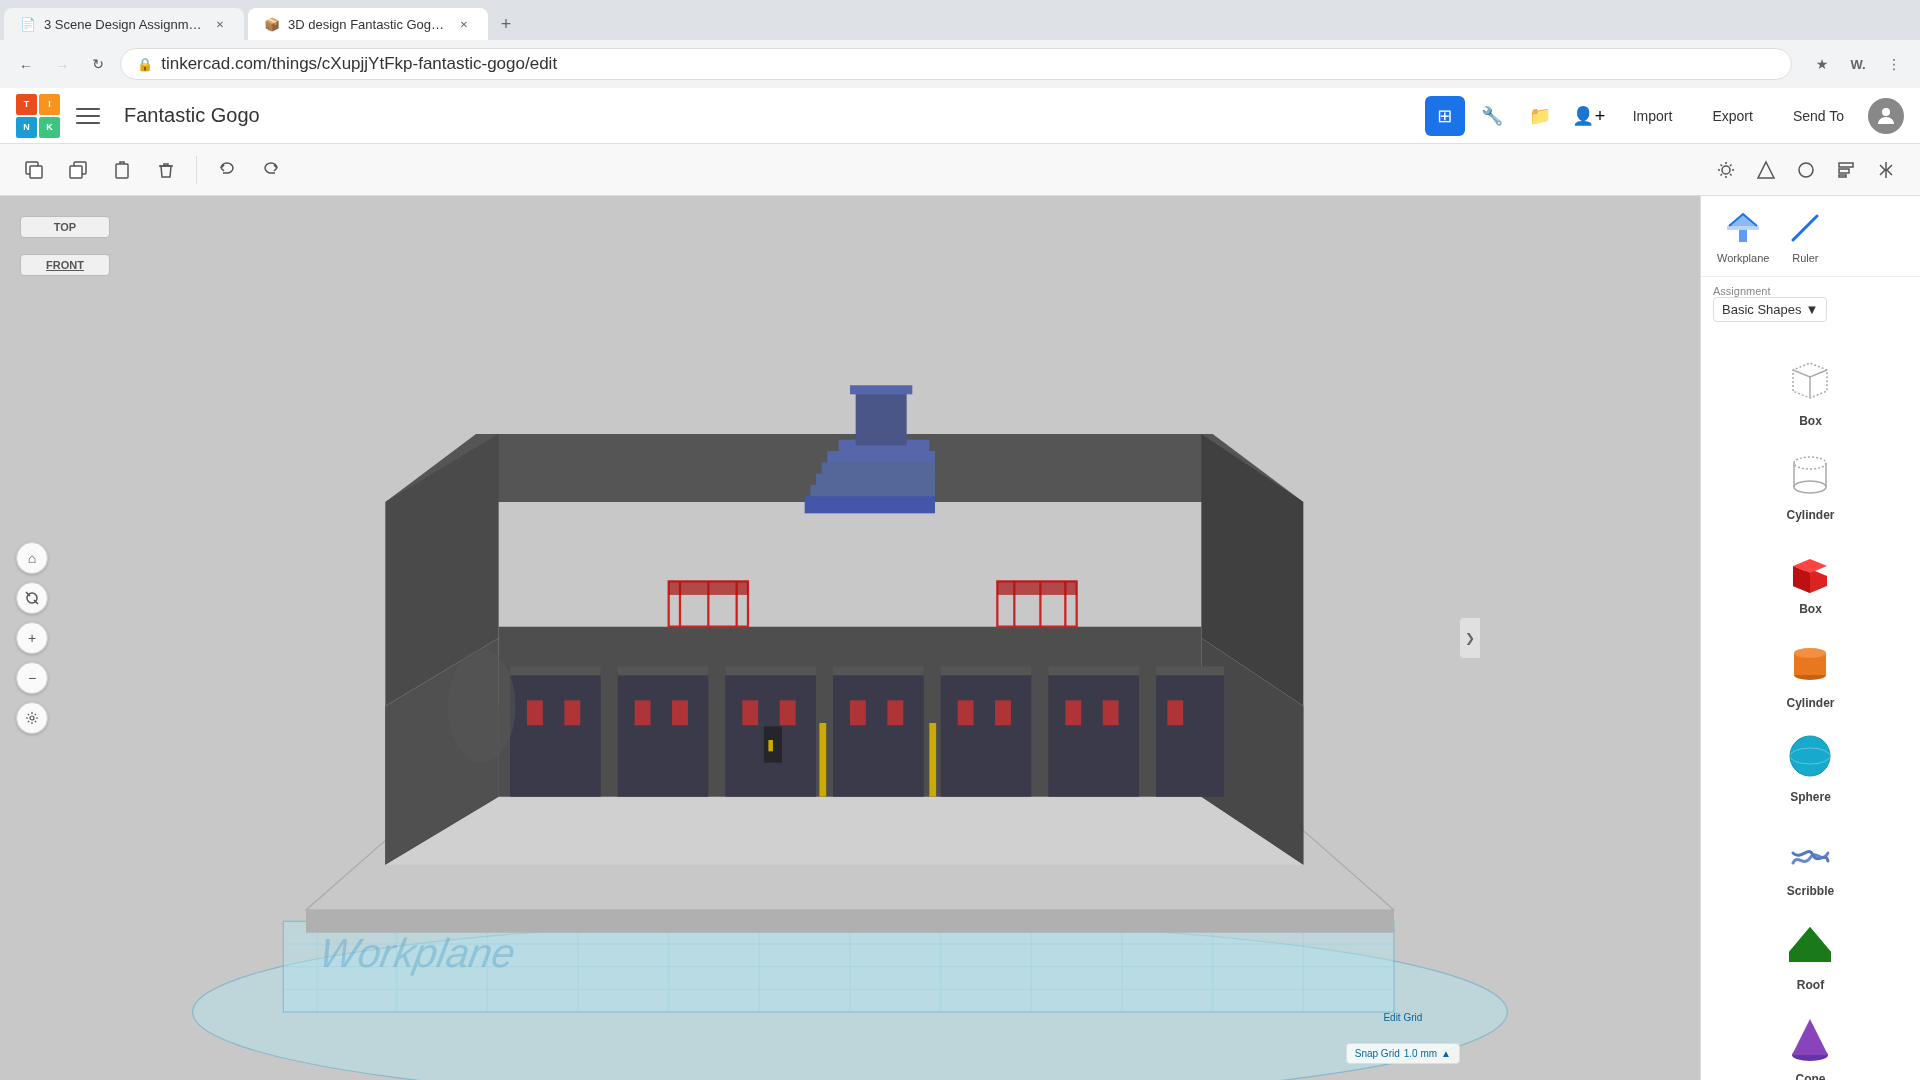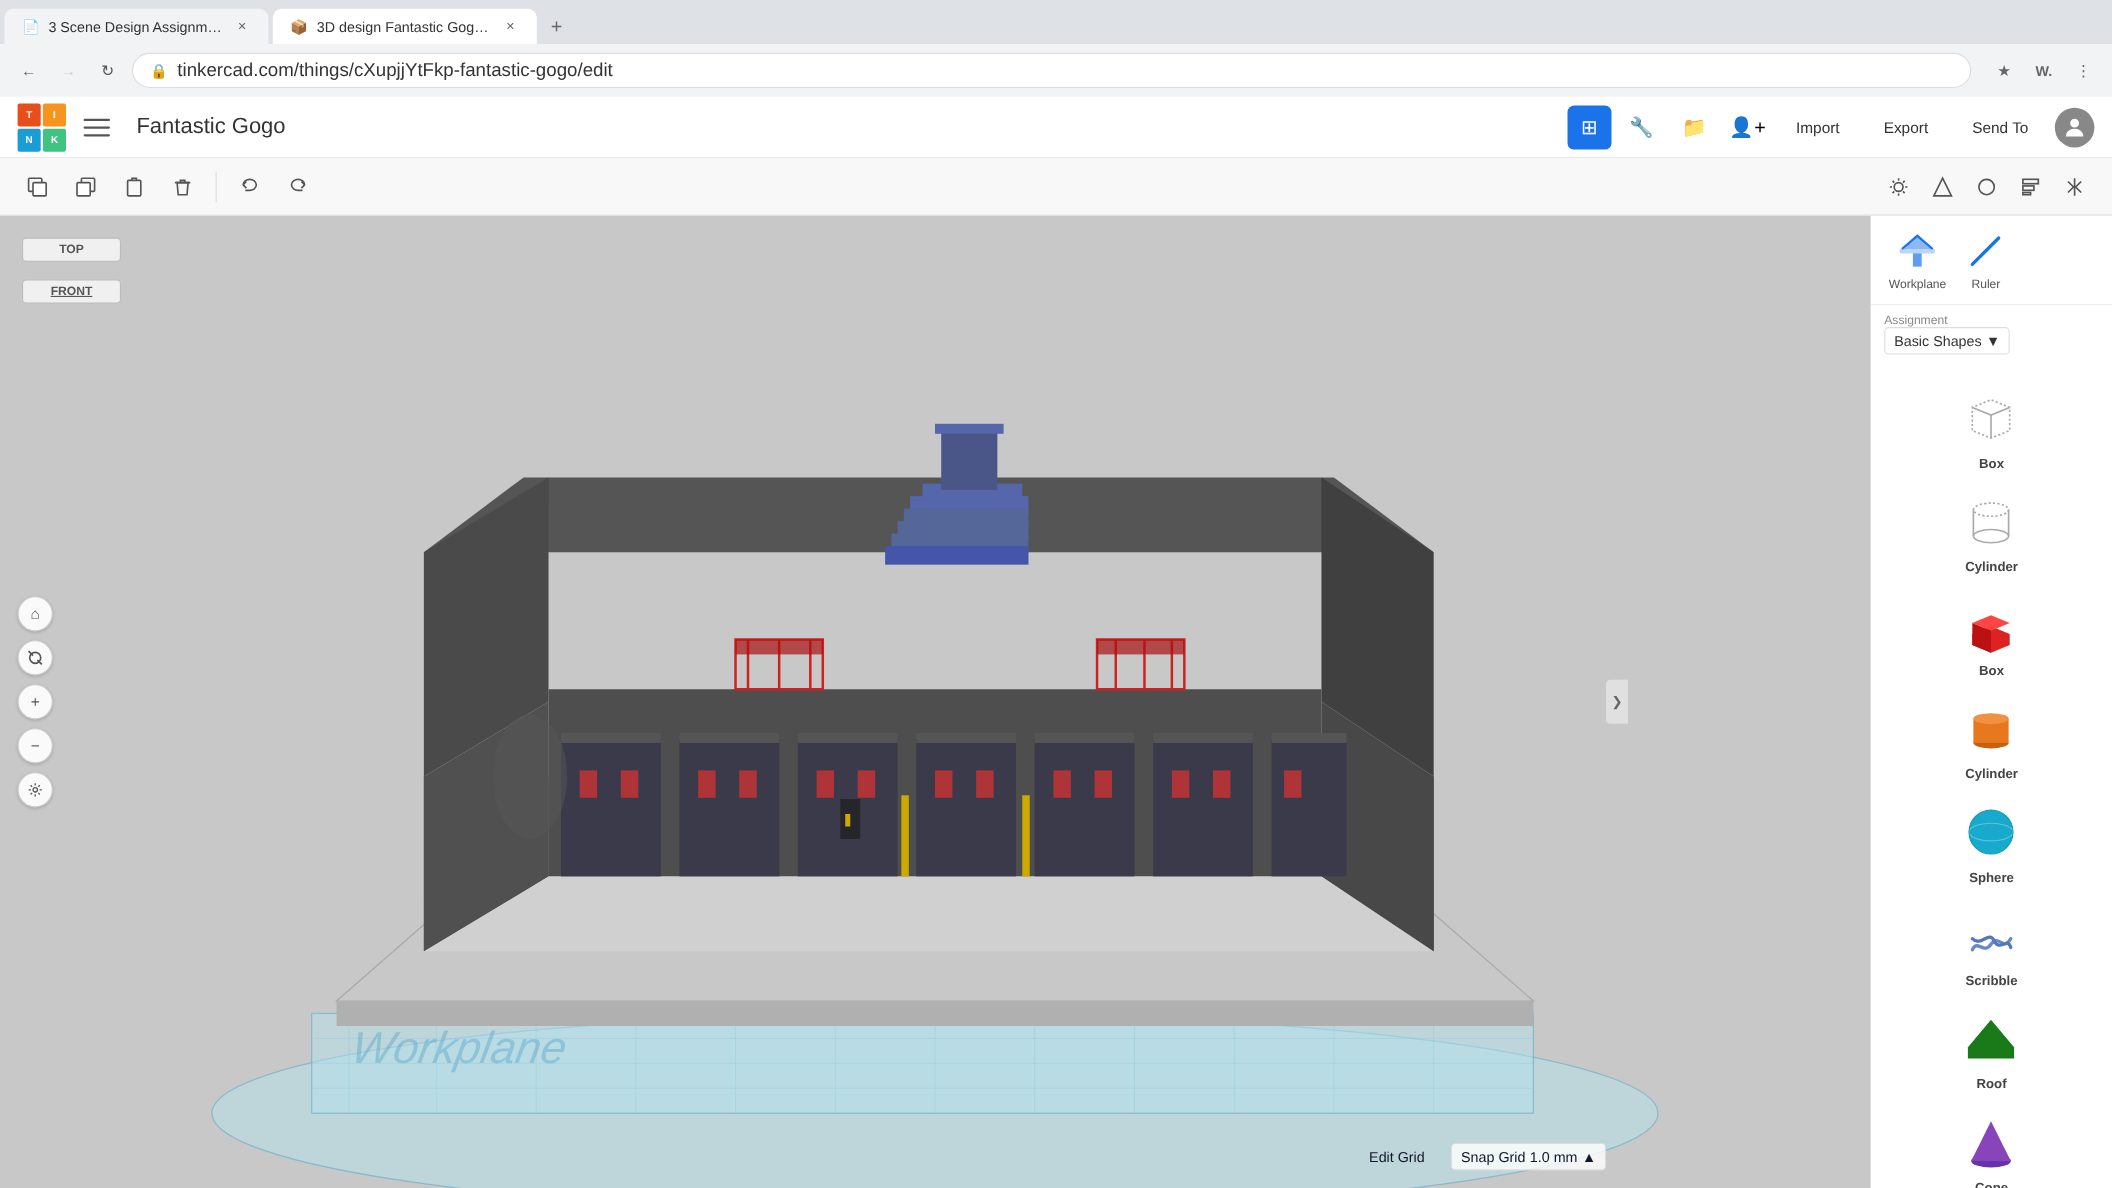--- a/index.html
+++ b/index.html
@@ -71,21 +71,21 @@
 
     .shapes-grid { display: grid; grid-template-columns: 1fr; gap: 0; padding: 12px; font-weight: bold; }
     .shape-item { display: flex; flex-direction: column; align-items: center; gap: 4px; cursor: pointer; padding: 8px; border-radius: 4px; }
     .shape-icon { width: 60px; height: 60px; display: flex; align-items: center; justify-content: center; }
     .shape-label { font-size: 12px; color: #444; }
 
     
     .panel-toggle { position: absolute; right: 220px; top: 50%; transform: translateY(-50%); width: 20px; height: 40px; background: #e0e0e0; border-radius: 4px 0 0 4px; display: flex; align-items: center; justify-content: center; cursor: pointer; color: #666; font-size: 12px; }
 
     
-    .bottom-bar { position: absolute; bottom: 16px; right: 240px; display: flex; align-items: center; gap: 16px; font-size: 13px; color: #0f172a; }
+    .bottom-bar { position: absolute; bottom: 16px; right: 240px; display: flex; align-items: center; gap: 16px; font-size: 10px; color: #0369a1; flex-direction: column; }
     .bottom-btn { cursor: pointer; padding: 4px 8px; border-radius: 4px; }
     .snap-grid { display: flex; align-items: flex-start; gap: 4px; padding: 4px 8px; border-radius: 4px; background: rgba(255,255,255,0.8); border: 1px solid #ddd; cursor: pointer; }
 
     
     .scene-svg { position: absolute; top: 0; left: 0; width: 100%; height: 100%; }
 
     
     .toolbar-right { margin-left: auto; display: flex; gap: 4px; }
   </style>
 </head>

